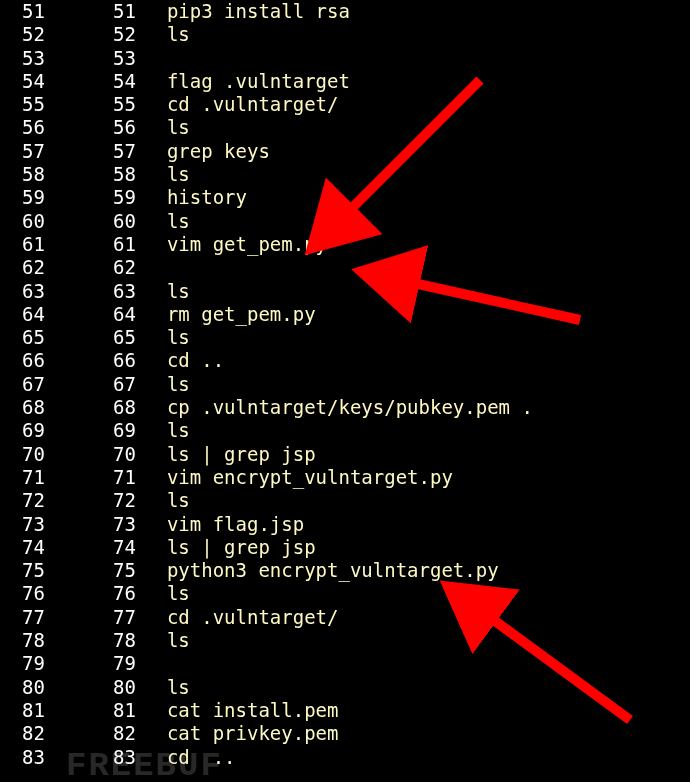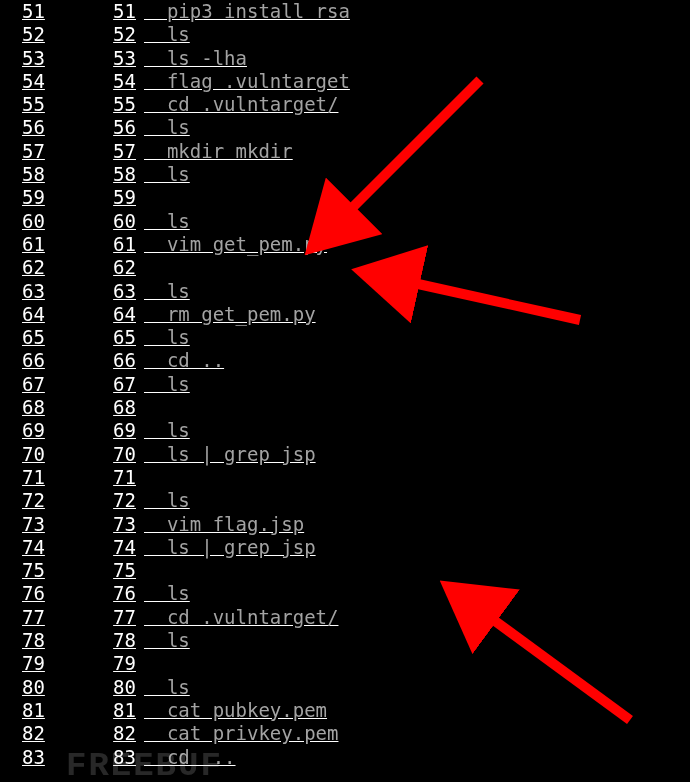--- a/index.html
+++ b/index.html
@@ -16,38 +16,37 @@
     position: relative;
   }
   .terminal {
     position: relative;
     padding-top: 0px;
   }
   .row {
     display: flex;
     height: 23.3px;
     white-space: pre;
-    text-decoration: underline;
   }
   .col-left {
     width: 92px;
     text-align: left;
     padding-left: 22px;
     box-sizing: border-box;
     color: #fff;
   }
   .col-num {
     width: 48px;
     text-align: right;
     color: #fff;
     box-sizing: border-box;
     padding-right: 4px;
   }
   .col-cmd {
-    color: #a3a3a3;
+    color: #fef9c3;
     padding-left: 4px;
   }
   svg.arrows {
     position: absolute;
     top: 0; left: 0;
     width: 690px;
     height: 782px;
     pointer-events: none;
   }
   .watermark {
@@ -62,49 +61,49 @@
     pointer-events: none;
     margin-left: 48px;
   }
 </style>
 </head>
 <body>
 
 <div class="terminal" id="terminal">
     <div class="row"><span class="col-left">51</span><span class="col-num">51</span><span class="col-cmd">  pip3 install rsa</span></div>
     <div class="row"><span class="col-left">52</span><span class="col-num">52</span><span class="col-cmd">  ls</span></div>
-    <div class="row"><span class="col-left">53</span><span class="col-num">53</span><span class="col-cmd">  ls -lha</span></div>
+    <div class="row"><span class="col-left">53</span><span class="col-num">53</span></div>
     <div class="row"><span class="col-left">54</span><span class="col-num">54</span><span class="col-cmd">  flag .vulntarget</span></div>
     <div class="row"><span class="col-left">55</span><span class="col-num">55</span><span class="col-cmd">  cd .vulntarget/</span></div>
     <div class="row"><span class="col-left">56</span><span class="col-num">56</span><span class="col-cmd">  ls</span></div>
-    <div class="row"><span class="col-left">57</span><span class="col-num">57</span><span class="col-cmd">  mkdir mkdir</span></div>
+    <div class="row"><span class="col-left">57</span><span class="col-num">57</span><span class="col-cmd">  grep keys</span></div>
     <div class="row"><span class="col-left">58</span><span class="col-num">58</span><span class="col-cmd">  ls</span></div>
-    <div class="row"><span class="col-left">59</span><span class="col-num">59</span></div>
+    <div class="row"><span class="col-left">59</span><span class="col-num">59</span><span class="col-cmd">  history</span></div>
     <div class="row"><span class="col-left">60</span><span class="col-num">60</span><span class="col-cmd">  ls</span></div>
     <div class="row"><span class="col-left">61</span><span class="col-num">61</span><span class="col-cmd">  vim get_pem.py</span></div>
     <div class="row"><span class="col-left">62</span><span class="col-num">62</span></div>
     <div class="row"><span class="col-left">63</span><span class="col-num">63</span><span class="col-cmd">  ls</span></div>
     <div class="row"><span class="col-left">64</span><span class="col-num">64</span><span class="col-cmd">  rm get_pem.py</span></div>
     <div class="row"><span class="col-left">65</span><span class="col-num">65</span><span class="col-cmd">  ls</span></div>
     <div class="row"><span class="col-left">66</span><span class="col-num">66</span><span class="col-cmd">  cd ..</span></div>
     <div class="row"><span class="col-left">67</span><span class="col-num">67</span><span class="col-cmd">  ls</span></div>
-    <div class="row"><span class="col-left">68</span><span class="col-num">68</span></div>
+    <div class="row"><span class="col-left">68</span><span class="col-num">68</span><span class="col-cmd">  cp .vulntarget/keys/pubkey.pem .</span></div>
     <div class="row"><span class="col-left">69</span><span class="col-num">69</span><span class="col-cmd">  ls</span></div>
     <div class="row"><span class="col-left">70</span><span class="col-num">70</span><span class="col-cmd">  ls | grep jsp</span></div>
-    <div class="row"><span class="col-left">71</span><span class="col-num">71</span></div>
+    <div class="row"><span class="col-left">71</span><span class="col-num">71</span><span class="col-cmd">  vim encrypt_vulntarget.py</span></div>
     <div class="row"><span class="col-left">72</span><span class="col-num">72</span><span class="col-cmd">  ls</span></div>
     <div class="row"><span class="col-left">73</span><span class="col-num">73</span><span class="col-cmd">  vim flag.jsp</span></div>
     <div class="row"><span class="col-left">74</span><span class="col-num">74</span><span class="col-cmd">  ls | grep jsp</span></div>
-    <div class="row"><span class="col-left">75</span><span class="col-num">75</span></div>
+    <div class="row"><span class="col-left">75</span><span class="col-num">75</span><span class="col-cmd">  python3 encrypt_vulntarget.py</span></div>
     <div class="row"><span class="col-left">76</span><span class="col-num">76</span><span class="col-cmd">  ls</span></div>
     <div class="row"><span class="col-left">77</span><span class="col-num">77</span><span class="col-cmd">  cd .vulntarget/</span></div>
     <div class="row"><span class="col-left">78</span><span class="col-num">78</span><span class="col-cmd">  ls</span></div>
     <div class="row"><span class="col-left">79</span><span class="col-num">79</span></div>
     <div class="row"><span class="col-left">80</span><span class="col-num">80</span><span class="col-cmd">  ls</span></div>
-    <div class="row"><span class="col-left">81</span><span class="col-num">81</span><span class="col-cmd">  cat pubkey.pem</span></div>
+    <div class="row"><span class="col-left">81</span><span class="col-num">81</span><span class="col-cmd">  cat install.pem</span></div>
     <div class="row"><span class="col-left">82</span><span class="col-num">82</span><span class="col-cmd">  cat privkey.pem</span></div>
     <div class="row"><span class="col-left">83</span><span class="col-num">83</span><span class="col-cmd">  cd  ..</span></div>
   </div>
 
 <svg class="arrows" id="arrows-svg">
   <defs>
     <marker id="arrowhead" markerWidth="7" markerHeight="8" refX="2" refY="4" orient="auto" markerUnits="strokeWidth">
       <path d="M0,0 L0,8 L7,4 z" fill="#ff0000"></path>
     </marker>
   </defs>

